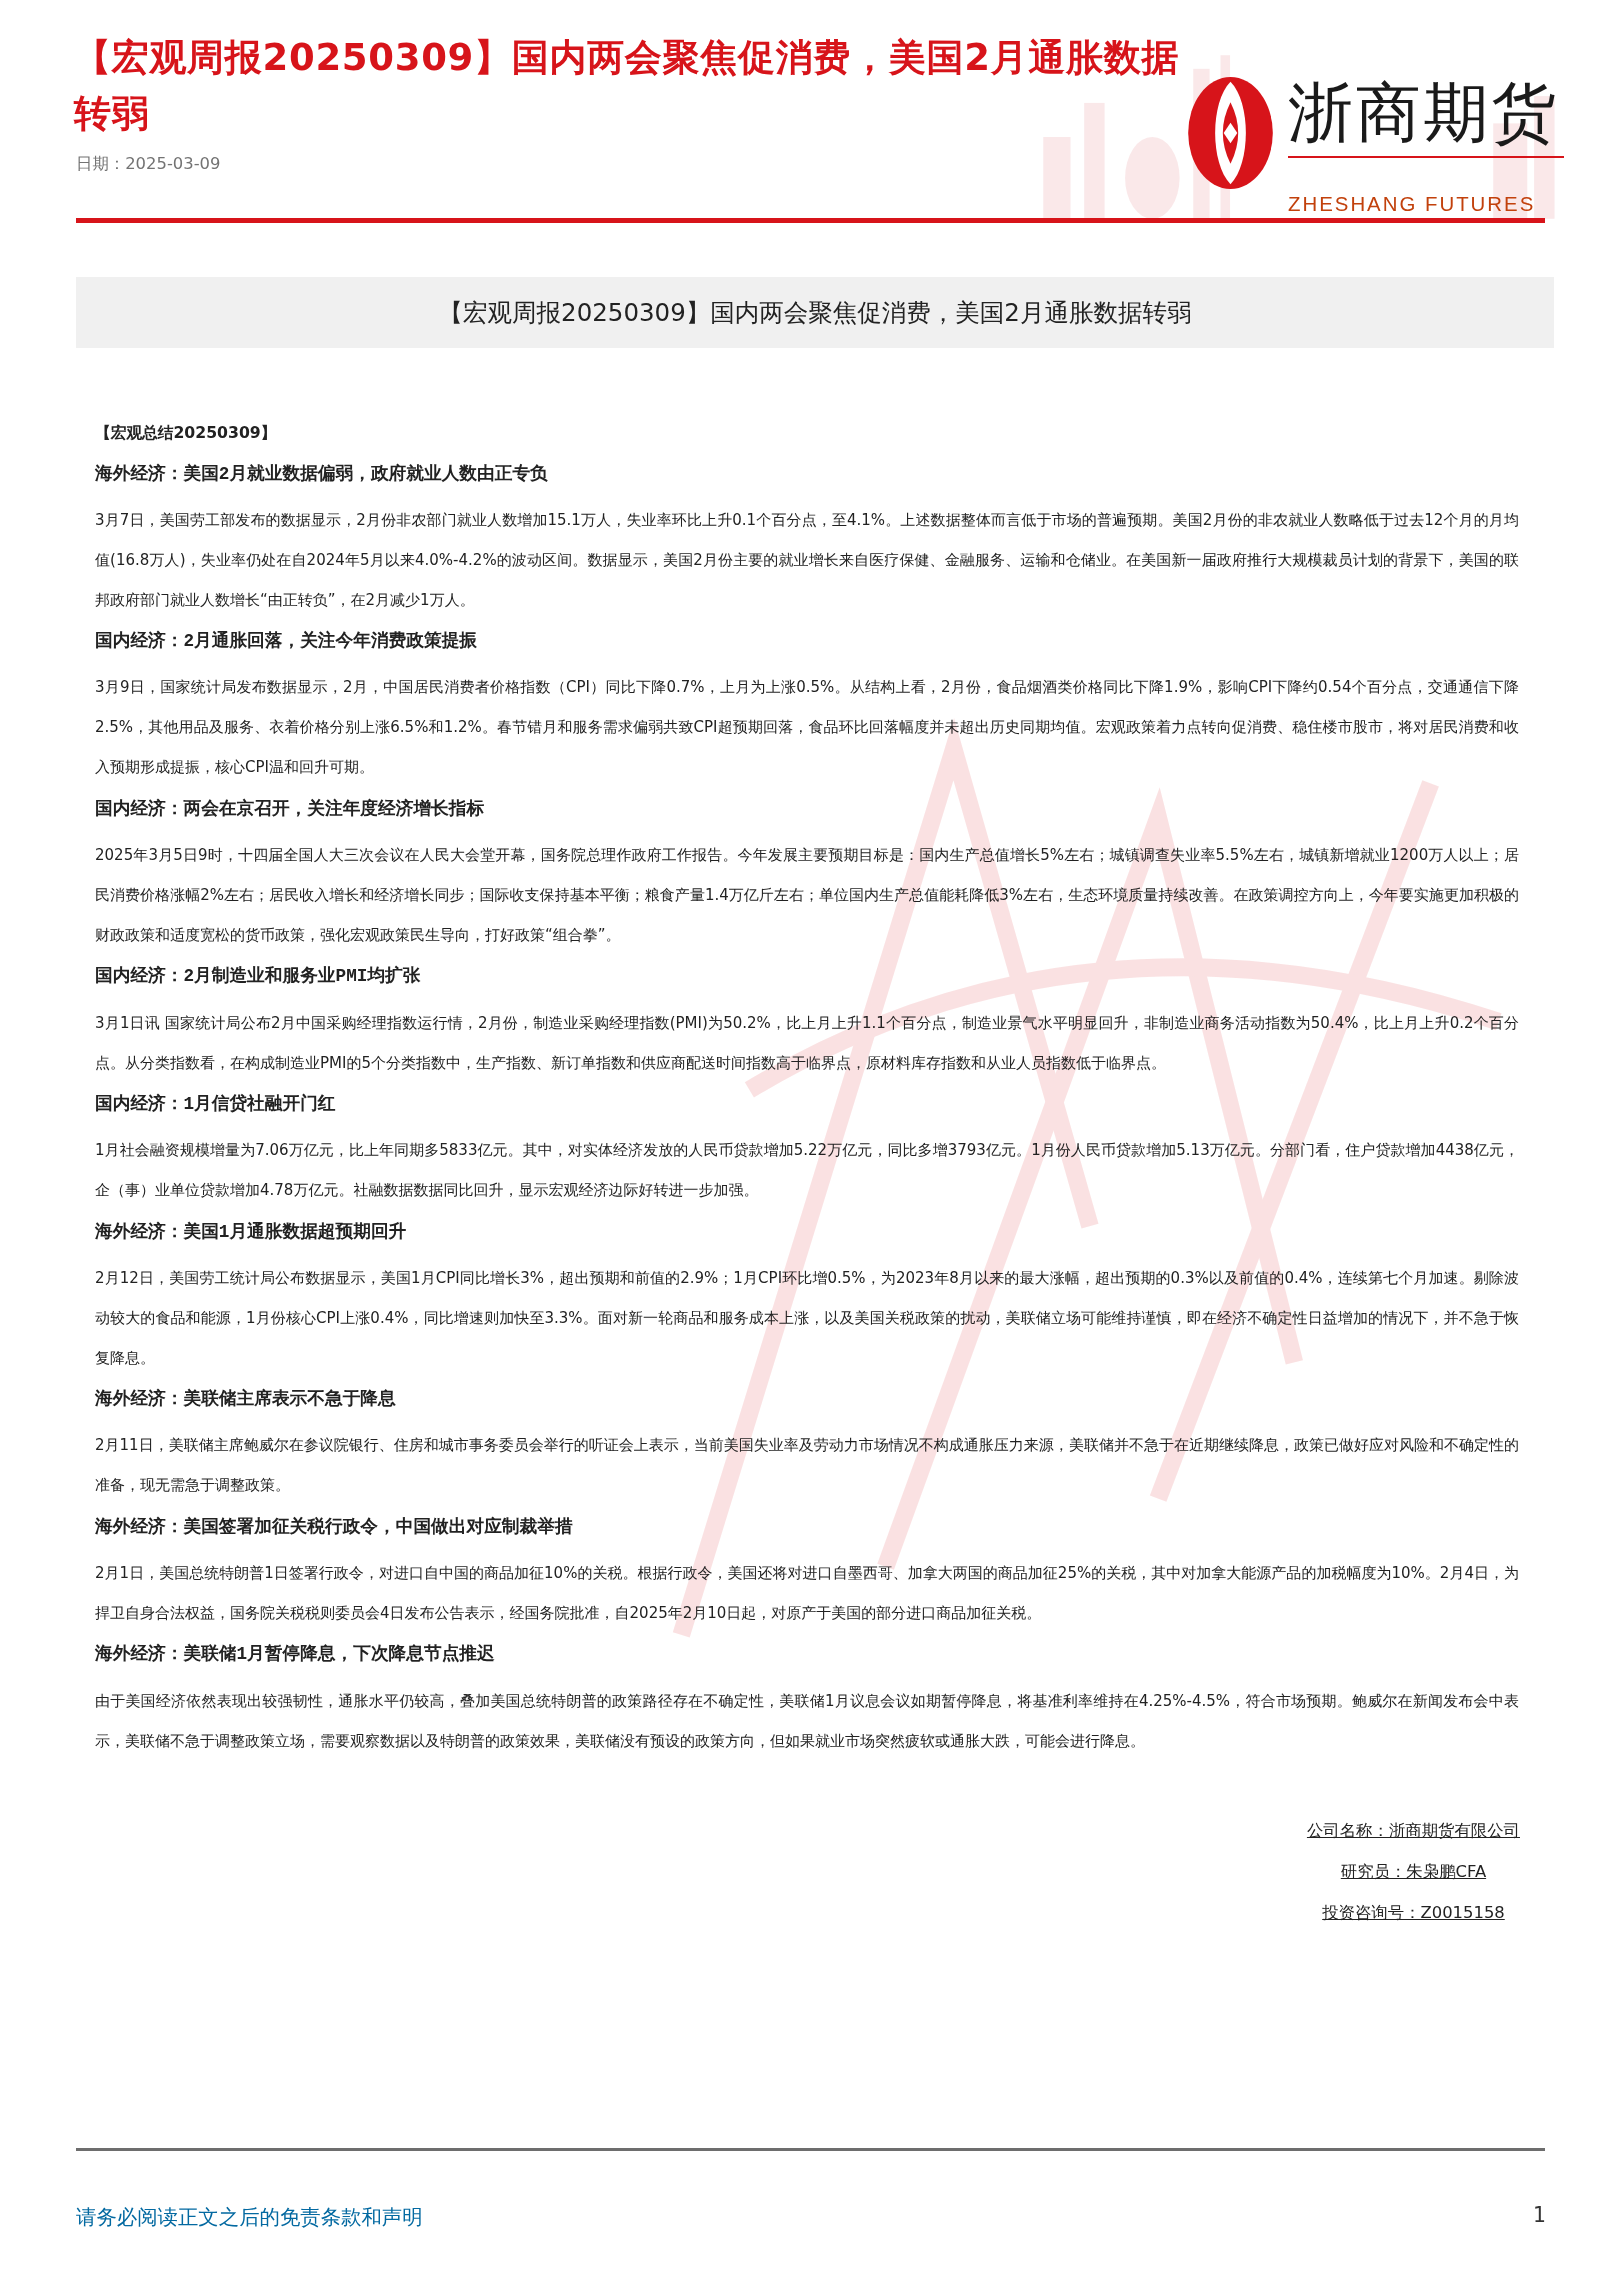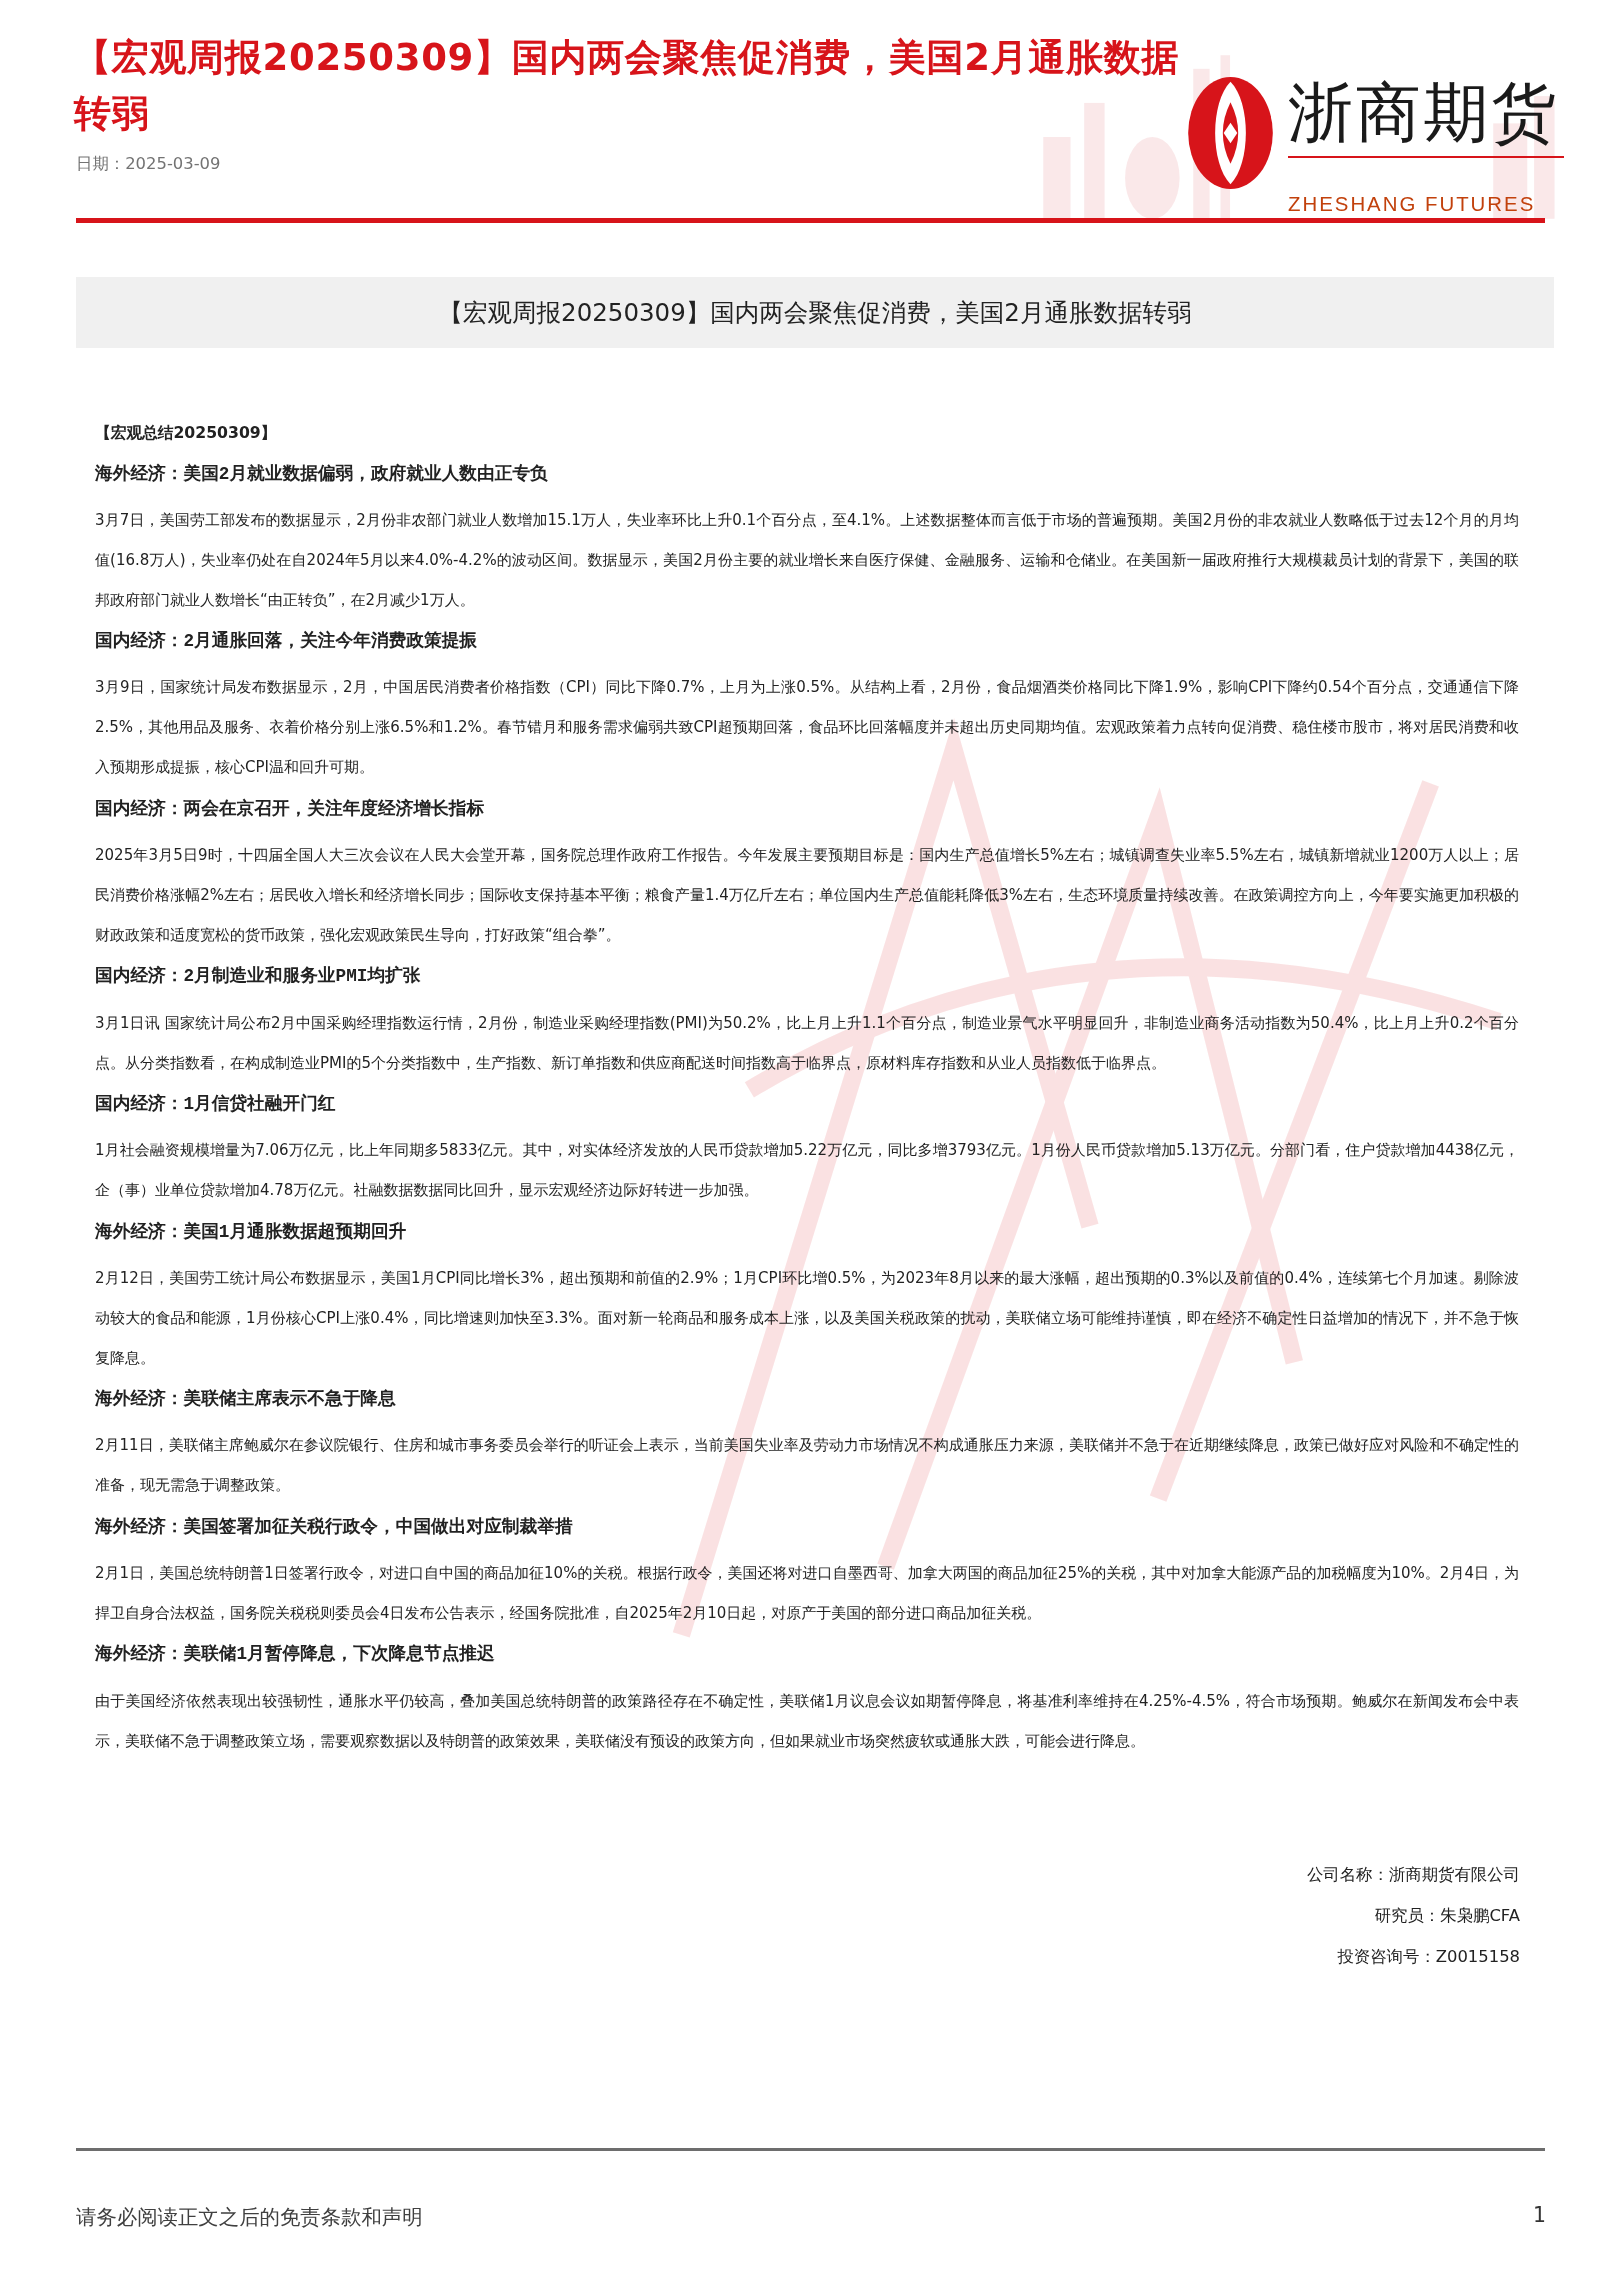--- a/index.html
+++ b/index.html
@@ -45,28 +45,28 @@
     font-size: 24.5px; color: #222;
   }
   .content {
     position: absolute; left: 95px; top: 423px; width: 1424px;
   }
   .summary-title { font-size: 15.7px; font-weight: bold; margin-bottom: 17.7px; }
   .section { margin-bottom: 0px; }
   .sec-heading { font-size: 17.7px; font-weight: bold; line-height: 24.5px; margin-bottom: 13.6px; font-family: Liberation Mono, monospace; }
   .sec-body { font-size: 15px; line-height: 40px; margin-bottom: 9.5px; text-align: justify; }
   .signature {
-    position: absolute; right: 102px; top: 1854px; text-align: right;
-    font-size: 16.4px; line-height: 41px; color: #222;
+    position: absolute; right: 102px; top: 1810px; text-align: center;
+    font-size: 16.4px; line-height: 41px; color: #222; text-decoration: underline;
   }
   .bottom-rule {
     position: absolute; left: 76px; top: 2148px; width: 1469px; height: 2.7px; background: #6d6d6d;
   }
   .footer-note {
-    position: absolute; left: 76px; top: 2203px; font-size: 20.4px; color: #404040;
+    position: absolute; left: 76px; top: 2203px; font-size: 20.4px; color: #0369a1;
   }
   .page-num {
     position: absolute; right: 76px; top: 2203px; font-size: 20.4px; color: #333;
   }
   .watermark {
     position: absolute; left: 613px; top: 613px; width: 954px; height: 1090px;
     pointer-events: none; opacity: 0.12;
   }
 </style>
 </head>

